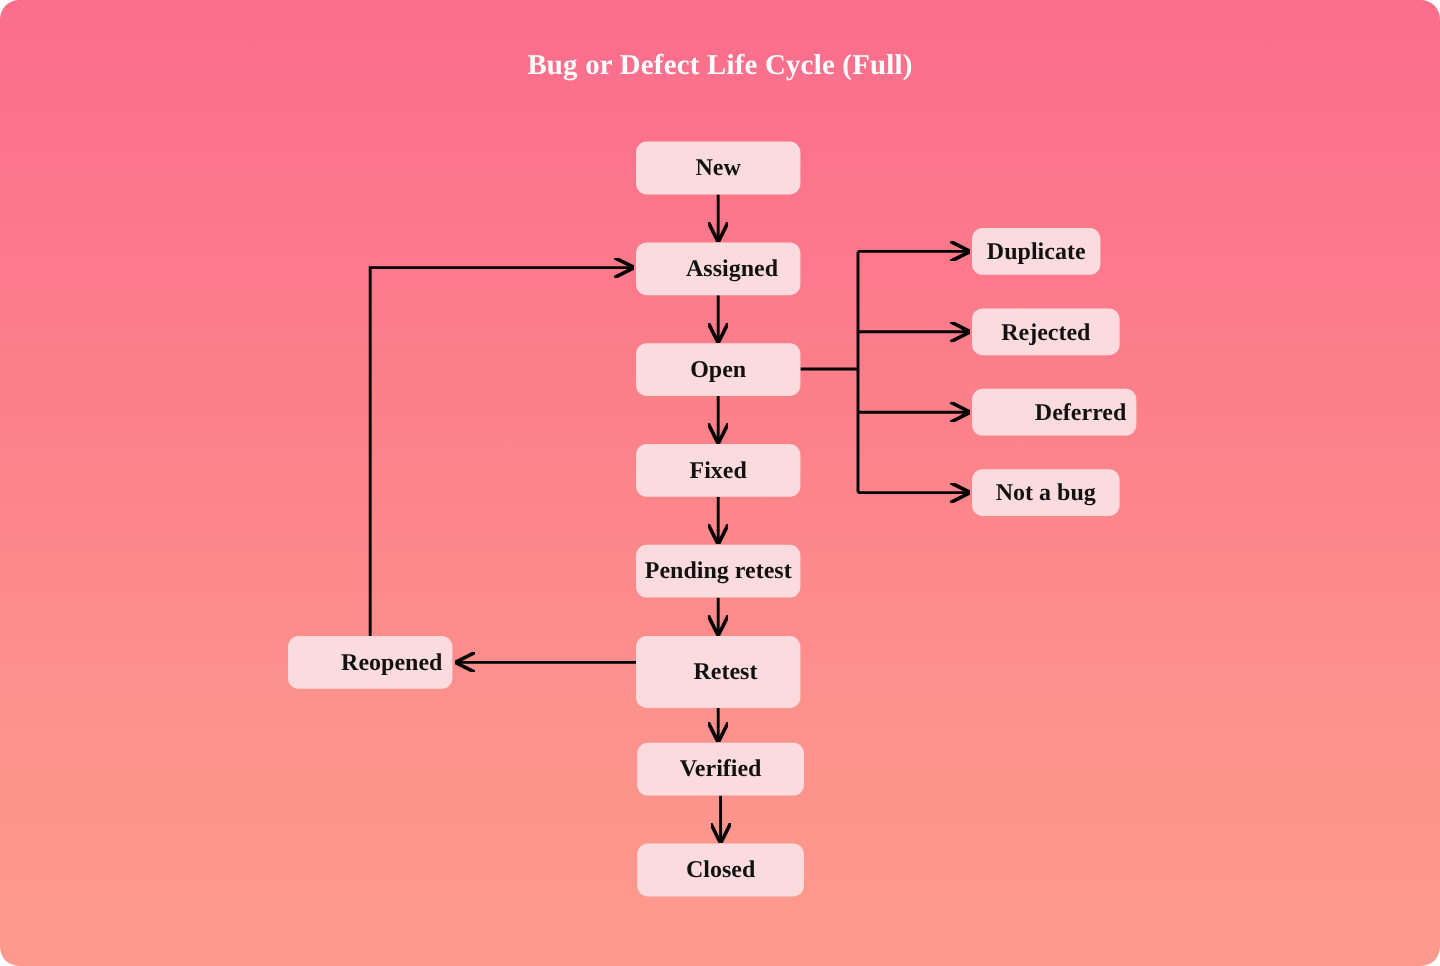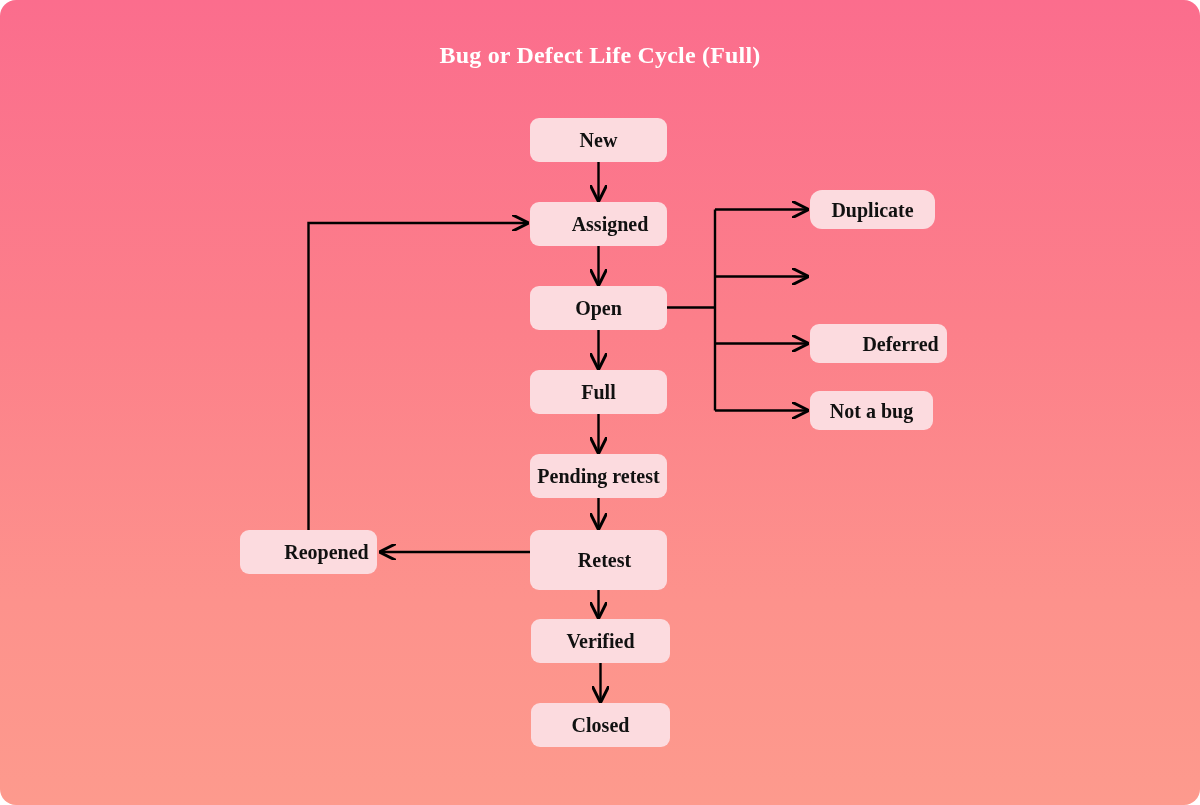--- a/index.html
+++ b/index.html
@@ -91,40 +91,43 @@
   <div class="node" style="left:530px; top:118px; width:137px; height:44px;">
       <span>New</span>
     </div>
   <div class="node" style="left:530px; top:202px; width:137px; height:44px;padding-left:23px;">
       <span>Assigned</span>
     </div>
   <div class="node" style="left:530px; top:286px; width:137px; height:44px;">
       <span>Open</span>
     </div>
   <div class="node" style="left:530px; top:370px; width:137px; height:44px;">
-      <span>Full</span>
+      <span>Fixed</span>
     </div>
   <div class="node" style="left:530px; top:454px; width:137px; height:44px;">
       <span>Pending retest</span>
     </div>
   <div class="node" style="left:530px; top:530px; width:137px; height:60px;padding-left:12px;">
       <span>Retest</span>
     </div>
   <div class="node" style="left:531px; top:619px; width:139px; height:44px;">
       <span>Verified</span>
     </div>
   <div class="node" style="left:531px; top:703px; width:139px; height:44px;">
       <span>Closed</span>
     </div>
   <div class="node" style="left:240px; top:530px; width:137px; height:44px;padding-left:36px;">
       <span>Reopened</span>
     </div>
 
-  <div class="node" style="left:810px; top:190px; width:125px; height:39px;border-radius:12px;">
+  <div class="node" style="left:810px; top:190px; width:107px; height:39px;">
       <span>Duplicate</span>
+    </div>
+  <div class="node" style="left:810px; top:257px; width:123px; height:39px;">
+      <span>Rejected</span>
     </div>
   <div class="node" style="left:810px; top:324px; width:137px; height:39px;padding-left:44px;">
       <span>Deferred</span>
     </div>
   <div class="node" style="left:810px; top:391px; width:123px; height:39px;">
       <span>Not a bug</span>
     </div>
 
 </div>
 

